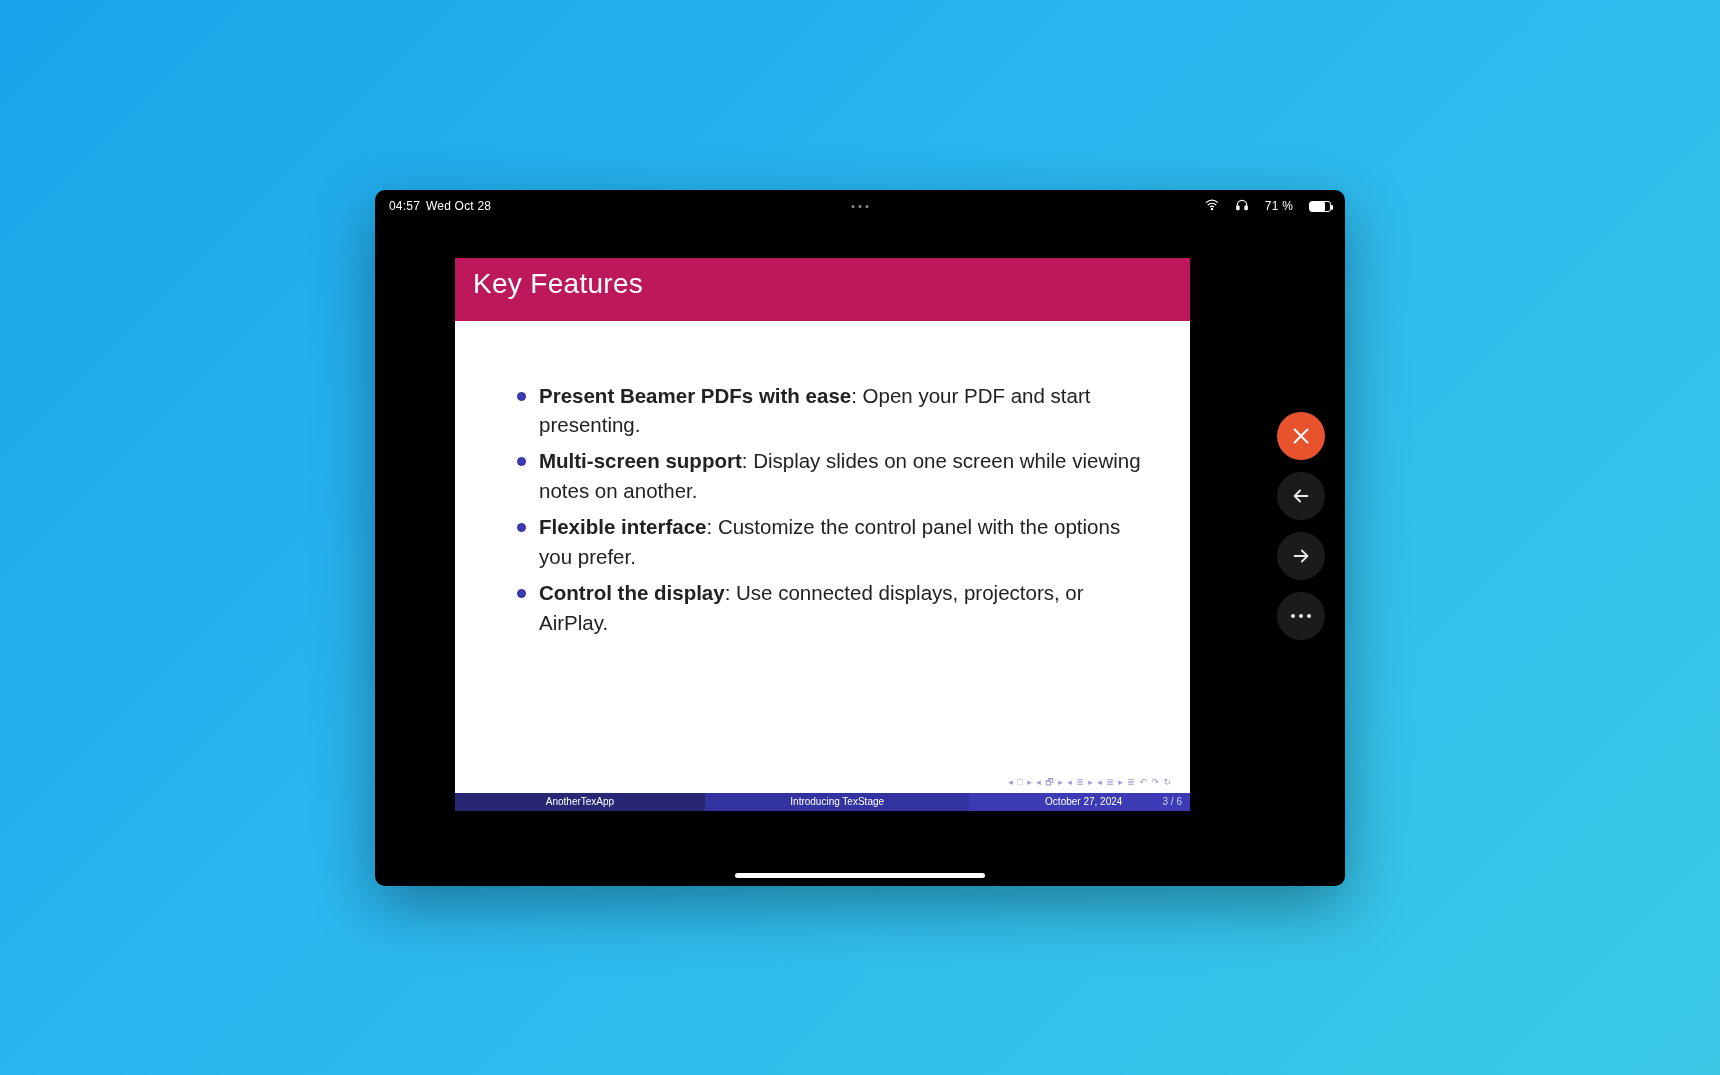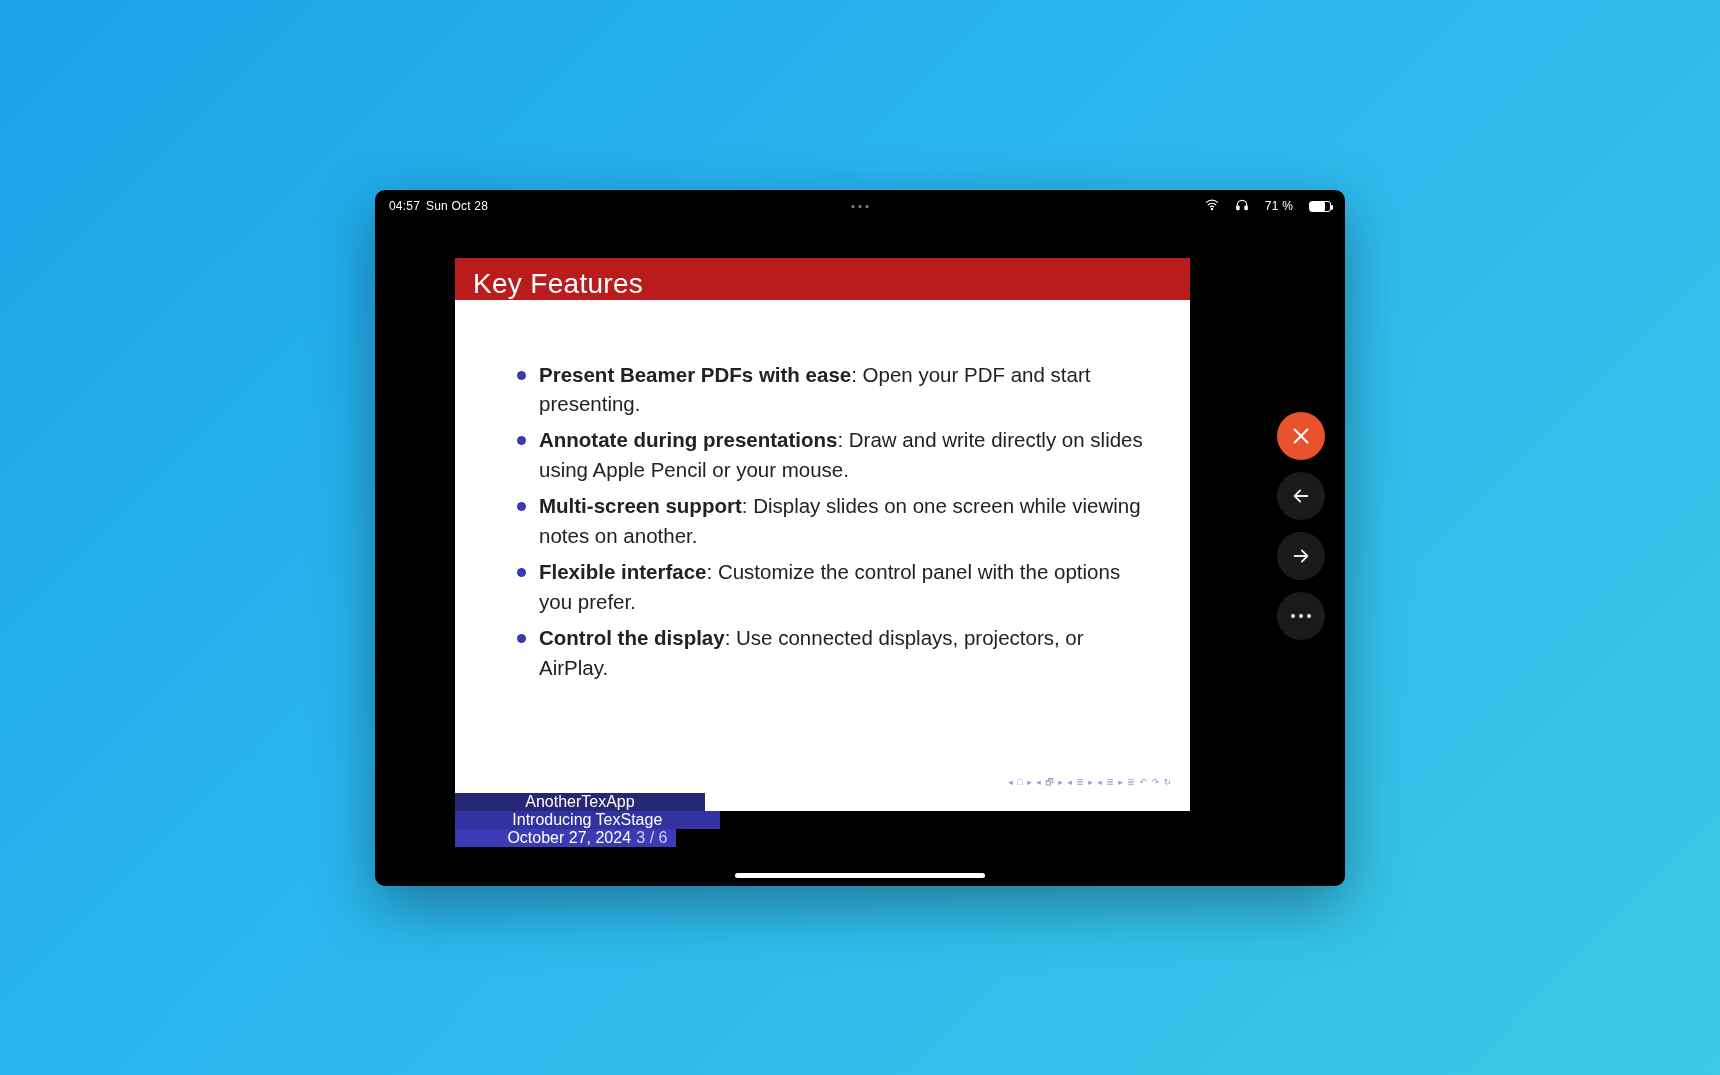--- a/index.html
+++ b/index.html
@@ -58,23 +58,23 @@
     position:absolute;
     top: 68px;
     left: 80px;
     width: 735px;
     height: 553px;
     background:#fff;
     display:flex;
     flex-direction:column;
   }
   .slide-title-bar {
-    background:#b91c1c;
+    background:#be185d;
     color:#fff;
-    padding: 10px 18px 0;
+    padding: 10px 18px 21px;
     font-size: 28px;
     font-weight: 400;
     letter-spacing: 0.3px;
   }
   .slide-body {
     flex:1;
     background:#fff;
     color:#222;
     padding: 60px 36px 10px 48px;
     font-size: 20.5px;
@@ -96,25 +96,24 @@
     justify-content:flex-end;
     align-items:center;
     gap:10px;
     padding: 2px 18px 2px 0;
     font-size:9px;
     color:#9a9ad6;
     letter-spacing:1px;
   }
   .slide-footer {
     display:flex;
-    font-size:16px;
+    font-size:10px;
     color:#fff;
     height: 18px;
     line-height:18px;
-    flex-direction:column;
   }
   .foot-seg { text-align:center; }
   .foot-author { width:34%; background:#272773; }
   .foot-title  { width:36%; background:#3232a0; }
   .foot-date   { width:30%; background:#3c3bb5; position:relative;padding-left:8px; }
   .foot-page   { position:absolute; right:8px; top:0; color:#cfd0f6;}
   .control-stack {
     position:absolute;
     right: 20px;
     top: 222px;
@@ -147,21 +146,21 @@
   }
 </style>
 </head>
 <body>
 
 <div class="ipad-frame">
 
   <div class="status-bar">
     <div class="status-left">
       <span>04:57</span>
-      <span>Sun Oct 28</span>
+      <span>Wed Oct 28</span>
     </div>
     <div class="status-center">
       <span class="dot"></span>
       <span class="dot"></span>
       <span class="dot"></span>
     </div>
     <div class="status-right">
       <span class="wifi-icon">
         <svg viewBox="0 0 24 24" width="14" height="14" fill="none" stroke="#fff" stroke-width="2">
             <path d="M2 8c6-6 14-6 20 0"></path>
@@ -182,21 +181,20 @@
           <div class="batt-fill"></div>
         </span>
     </div>
   </div>
 
   <div class="slide-viewport">
     <div class="slide-title-bar">Key Features</div>
     <div class="slide-body">
       <ul>
         <li><strong>Present Beamer PDFs with ease</strong><span>: Open your PDF and start presenting.</span></li>
-        <li><strong>Annotate during presentations</strong><span>: Draw and write directly on slides using Apple Pencil or your mouse.</span></li>
         <li><strong>Multi-screen support</strong><span>: Display slides on one screen while viewing notes on another.</span></li>
         <li><strong>Flexible interface</strong><span>: Customize the control panel with the options you prefer.</span></li>
         <li><strong>Control the display</strong><span>: Use connected displays, projectors, or AirPlay.</span></li>
       </ul>
     </div>
     <div class="nav-icons-row">◂ □ ▸   ◂ 🗗 ▸   ◂ ≣ ▸   ◂ ≣ ▸    ≣    ↶ ↷ ↻</div>
     <div class="slide-footer">
       <div class="foot-seg foot-author">AnotherTexApp</div>
       <div class="foot-seg foot-title">Introducing TexStage</div>
       <div class="foot-seg foot-date">

